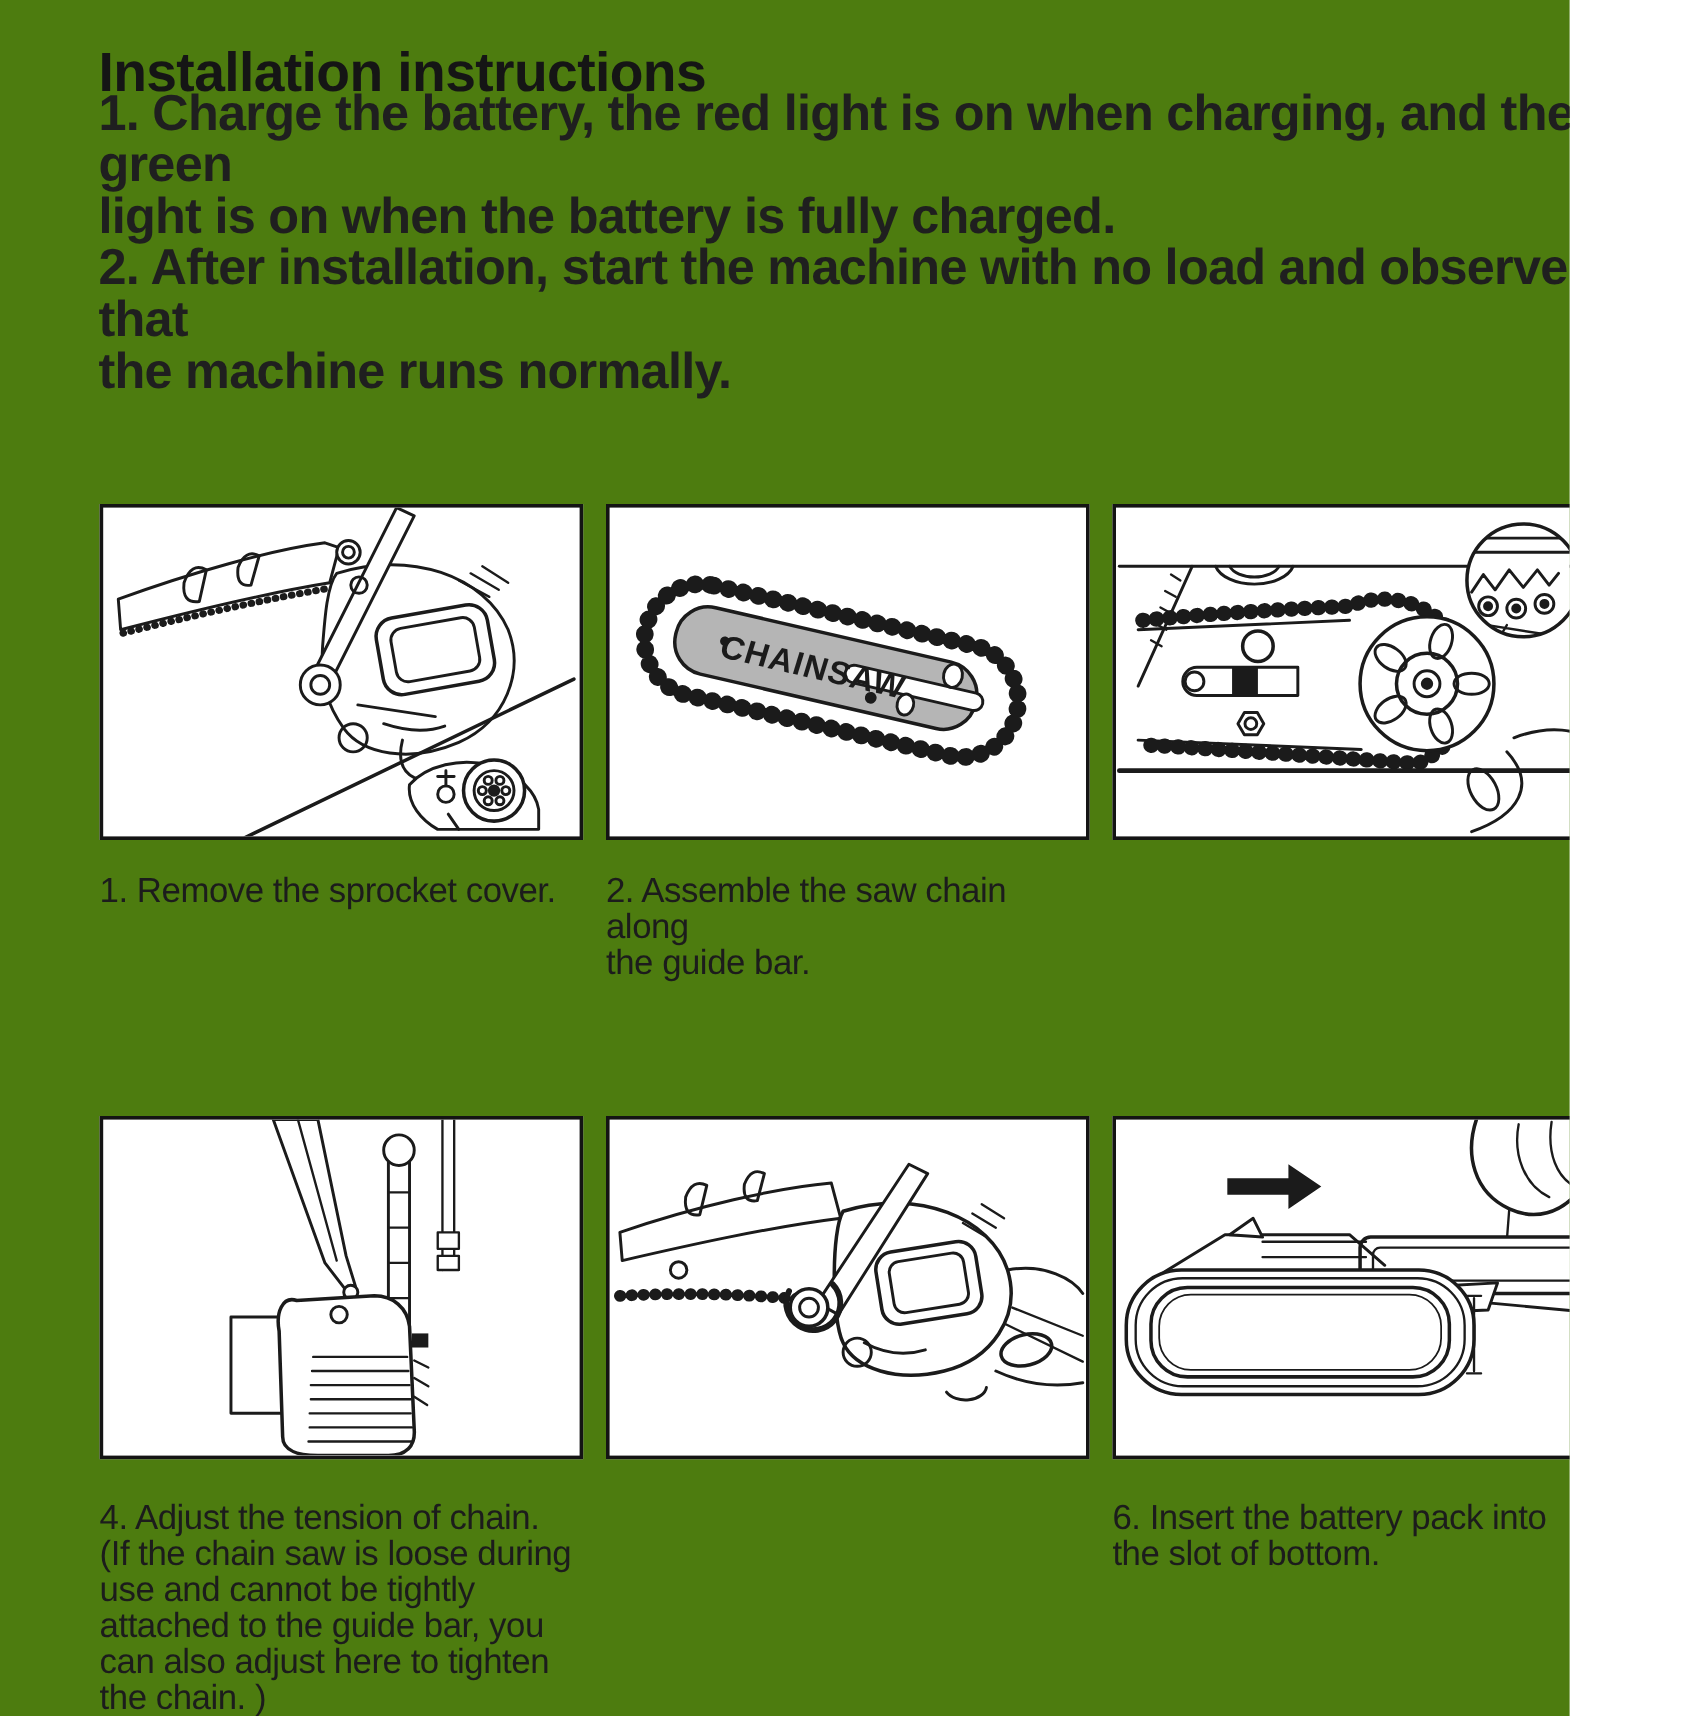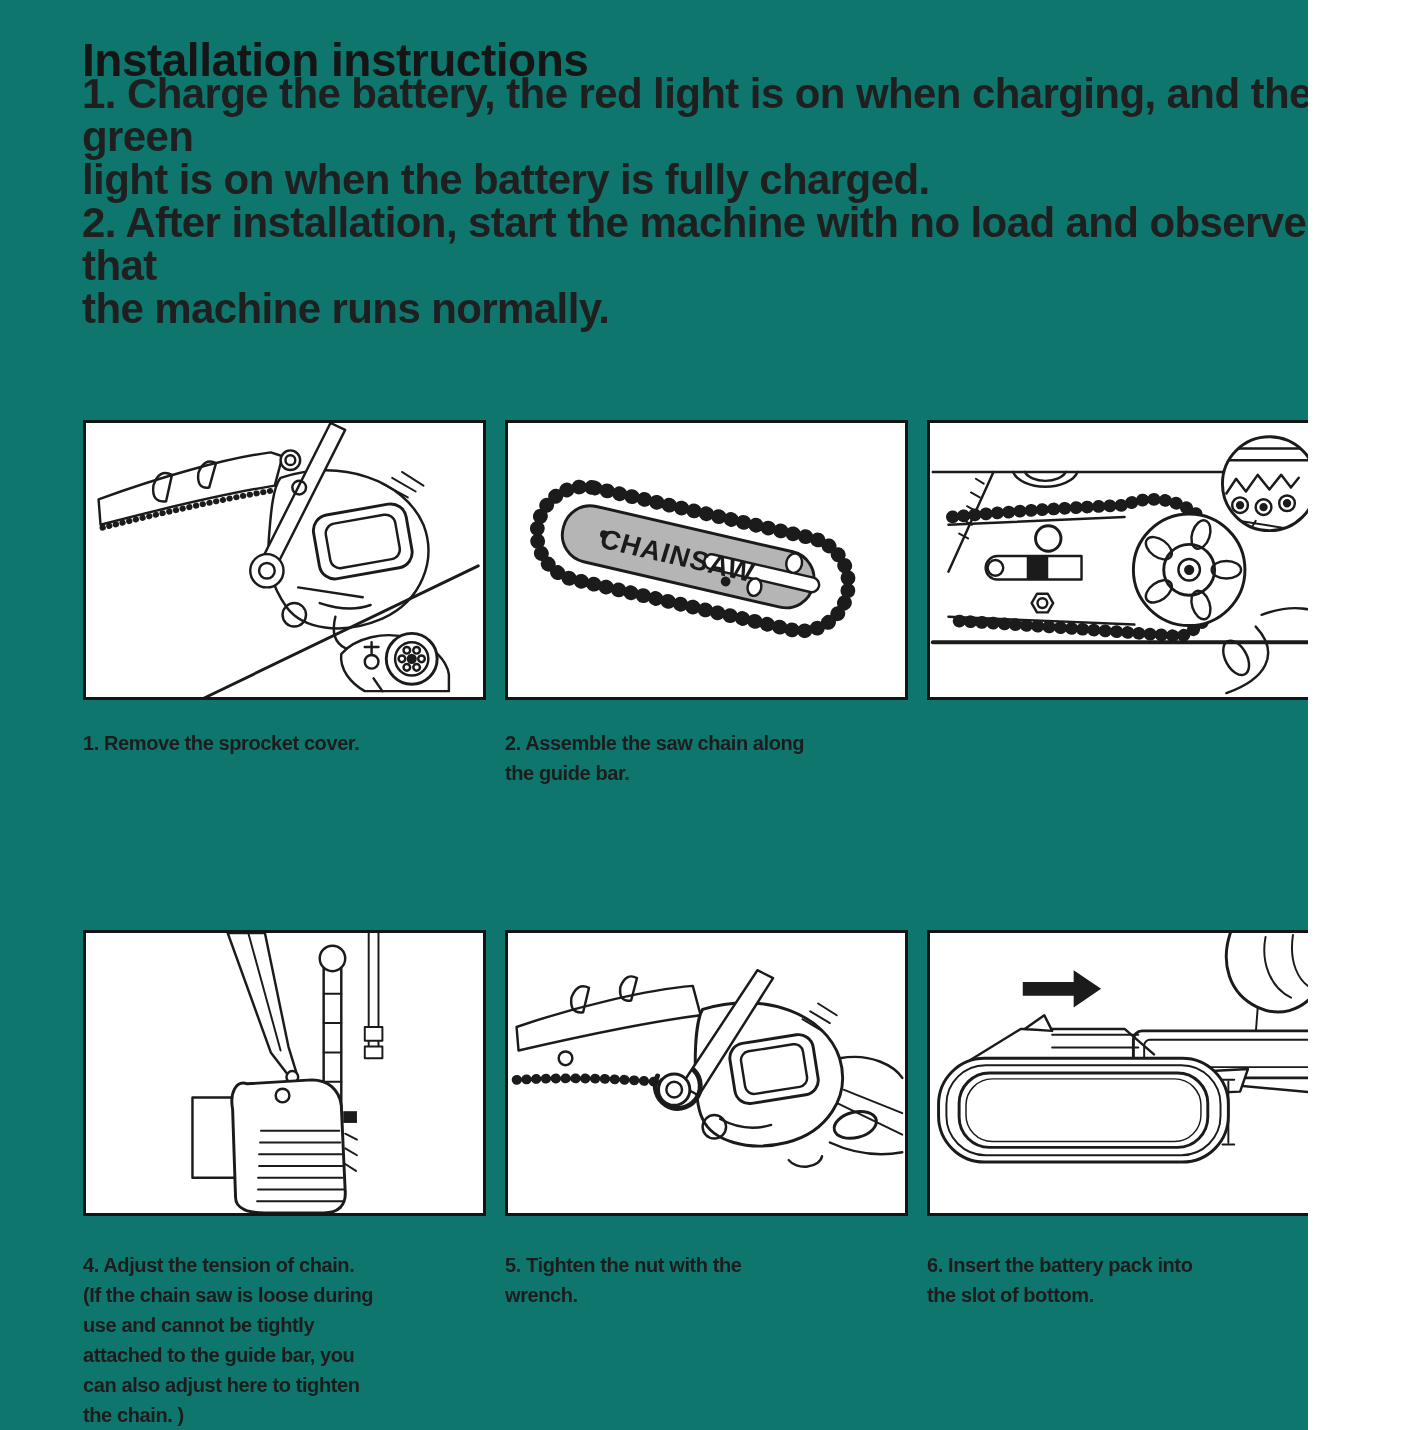--- a/index.html
+++ b/index.html
@@ -1,19 +1,19 @@
 <!DOCTYPE html>
 <html><head>
 <meta charset="utf-8">
 <style>
   html,body{margin:0;padding:0;background:#ffffff;}
   .page{
     position:relative;
     width:1308px;height:1430px;
-    background:#0f766e;
+    background:#4d7c0f;
     font-family:"Liberation Sans", sans-serif;
     color:#1b1b1b;
     overflow:hidden;
   }
   .title{
     position:absolute;left:82px;top:2px;
     font-size:46px;font-weight:800;letter-spacing:-0.5px;
     color:#151515;
   }
   .intro{
@@ -33,21 +33,21 @@
   }
   .panel{
     border:3px solid #141414;
     background:#fff;
     box-sizing:border-box;
     overflow:hidden;
   }
   .panel svg{display:block;width:100%;height:100%;}
   .caption{
     padding-top:28px;
-    font-size:20px;line-height:30px;font-weight:700;
+    font-size:29px;line-height:30px;font-weight:400;
     letter-spacing:-0.4px;white-space:pre-line;color:#1c1c1c;
   }
   .caption.r2{padding-top:34px;}
 </style>
 </head>
 <body>
 
 <div class="page">
 
   <h1 class="title">Installation instructions</h1>
@@ -278,19 +278,17 @@
         </g>
       </svg>
     </div>
 
     <div class="caption r2" style="grid-column:1;grid-row:4;">4. Adjust the tension of chain.
 (If the chain saw is loose during
 use and cannot be tightly
 attached to the guide bar, you
 can also adjust here to tighten
 the chain. )</div>
-    <div class="caption r2" style="grid-column:2;grid-row:4;">5. Tighten the nut with the
-wrench.</div>
     <div class="caption r2" style="grid-column:3;grid-row:4;">6. Insert the battery pack into
 the slot of bottom.</div>
 
   </div>
 </div>
 
 </body></html>

